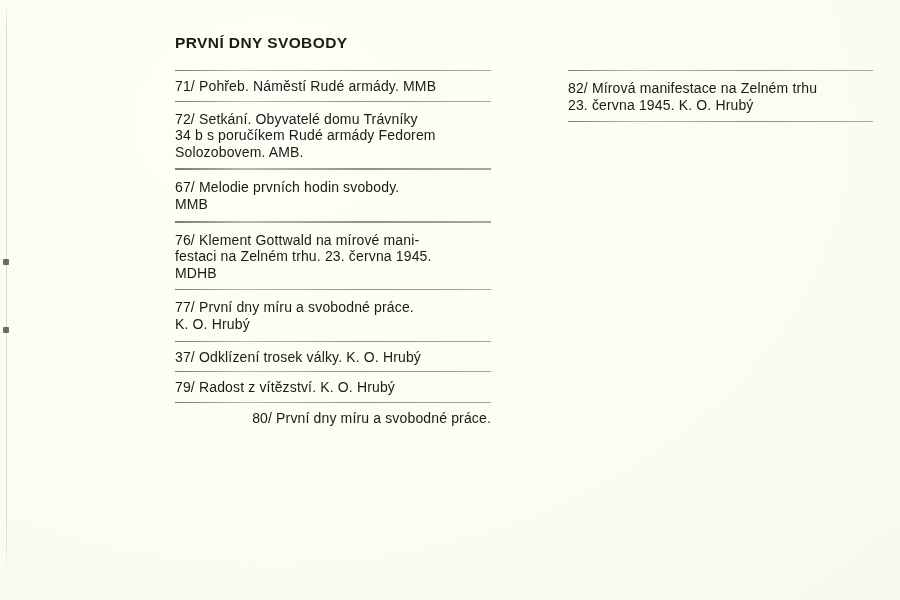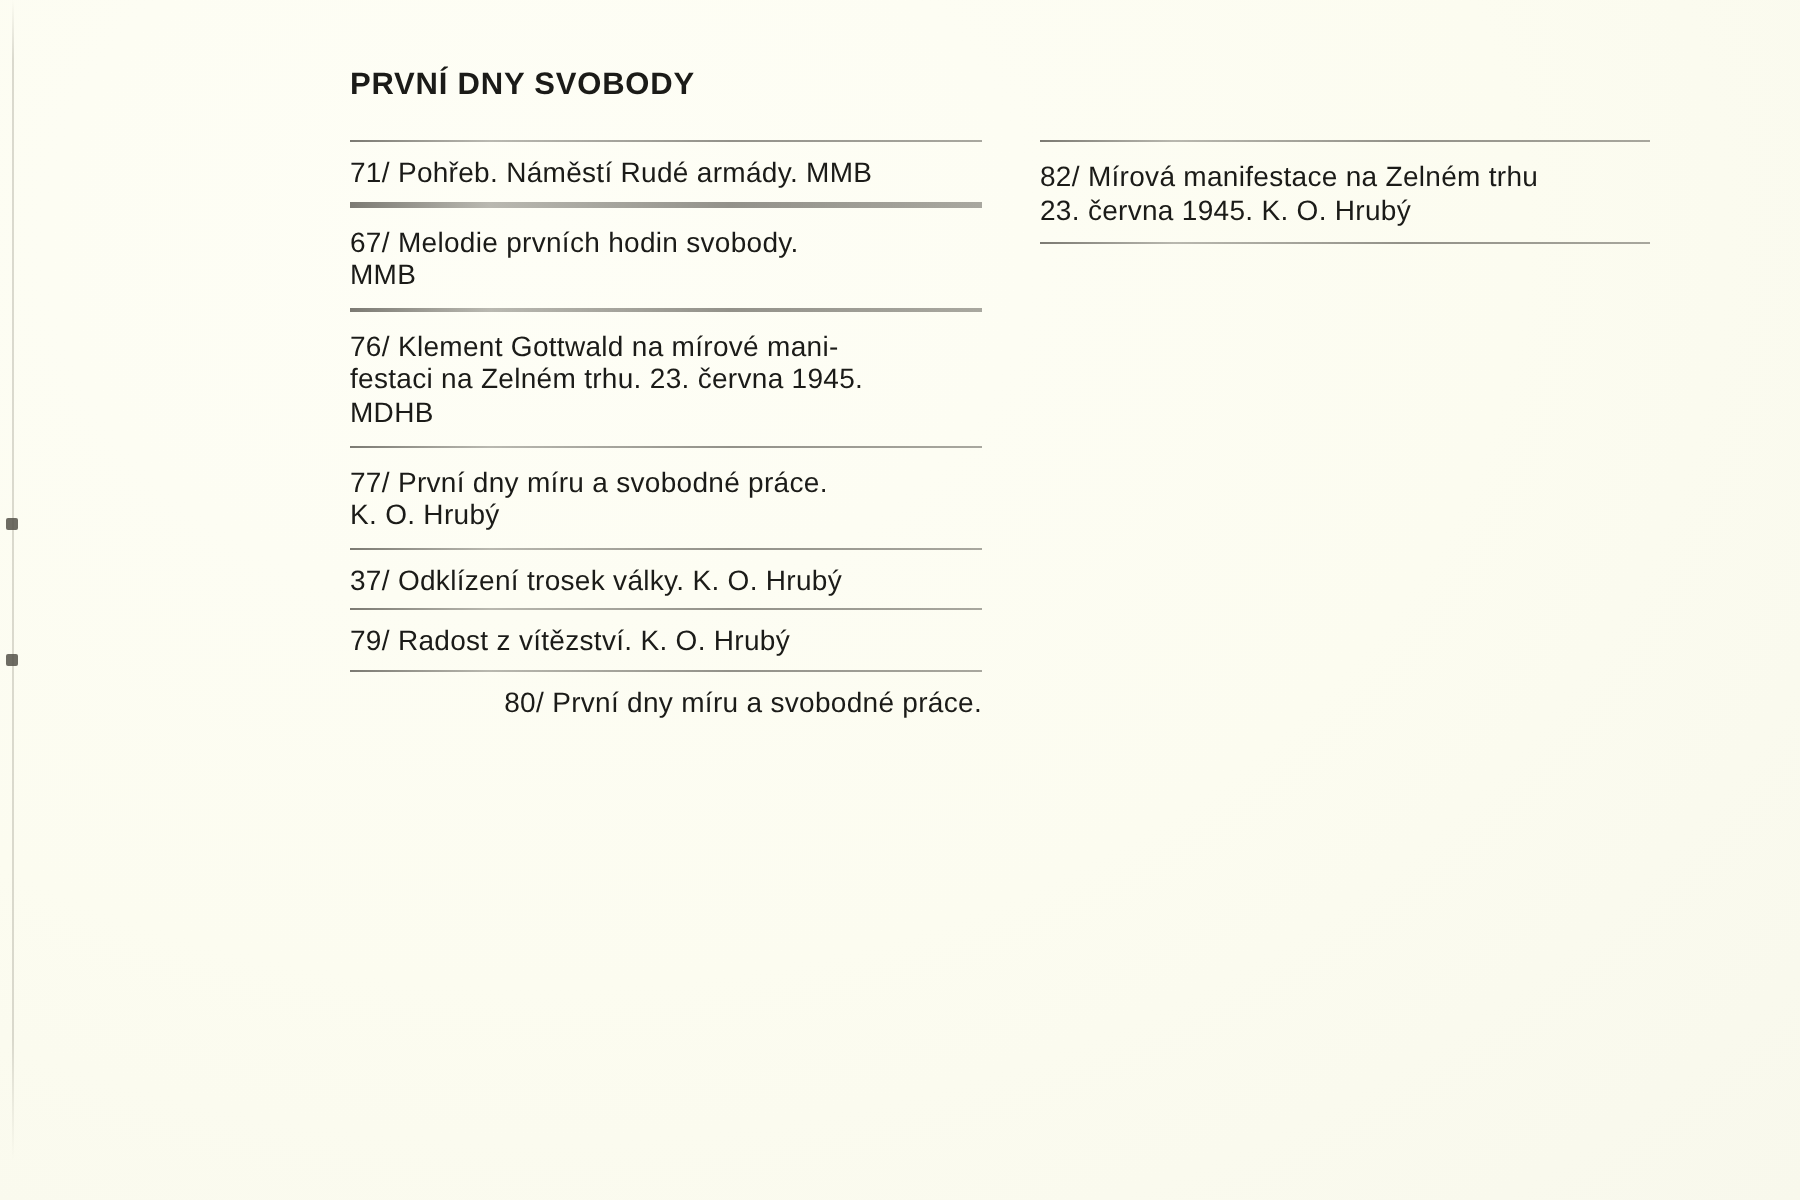--- a/index.html
+++ b/index.html
@@ -65,21 +65,21 @@
     letter-spacing: .4px;
     line-height: 20px;
     white-space: nowrap;
   }
 
   .column {
     position: absolute;
     top: 70px;
   }
   .column.left  { left: 175px;  width: 316px; }
-  .column.right { left: 520px;  width: 305px; }
+  .column.right { left: 568px;  width: 305px; }
 
   .rule {
     height: 1px;
     background: #4e4c45;
     opacity: .78;
     margin: 0;
   }
   .rule.soft {
     background: linear-gradient(to right,
       rgba(78,76,69,.95) 0%,
@@ -119,20 +119,25 @@
   <div class="page-title">PRVNÍ DNY SVOBODY</div>
 
   <div class="column left">
 
     <div class="rule soft"></div>
     <div class="entry tight">
       <div class="entry-text">71/  Pohřeb. Náměstí Rudé armády. MMB</div>
     </div>
 
     <div class="rule soft"></div>
+    <div class="entry">
+      <div class="entry-text">72/  Setkání. Obyvatelé domu Trávníky
+34 b s poručíkem Rudé armády Fedorem
+Solozobovem. AMB.</div>
+    </div>
 
     <div class="rule soft"></div>
 
     <div class="rule soft"></div>
     <div class="entry">
       <div class="entry-text">67/  Melodie prvních hodin svobody.
 MMB</div>
     </div>
 
     <div class="rule soft"></div>

